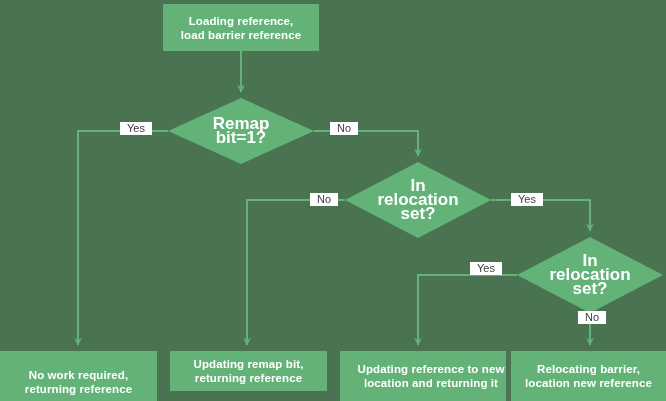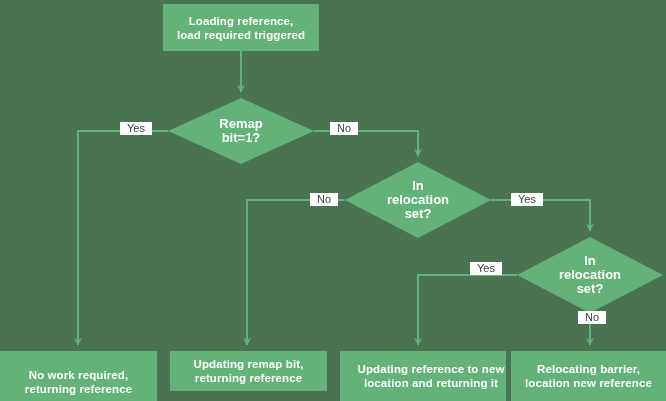--- a/index.html
+++ b/index.html
@@ -53,21 +53,21 @@
     position: absolute;
     left: 0;
     top: 0;
     width: 100%;
     height: 100%;
     display: flex;
     align-items: center;
     justify-content: center;
     text-align: center;
     color: #ffffff;
-    font-size: 13px;
+    font-size: 17px;
     font-weight: bold;
     line-height: 14px;
     pointer-events: none;
   }
   .edge-label {
     position: absolute;
     background: #ffffff;
     color: #3c3c3c;
     font-size: 11px;
     font-weight: normal;
@@ -100,21 +100,21 @@
 
       <path d="M517,275 L418,275 L418,345" marker-end="url(#arrowhead)"></path>
 
       <path d="M590,313 L590,345" marker-end="url(#arrowhead)"></path>
     </g>
   </svg>
 
   <div class="node proc" style="left:163px; top:4px; width:156px; height:47px;">
     <div>
       <div>Loading reference,</div>
-      <div>load required triggered</div>
+      <div>load barrier reference</div>
     </div>
   </div>
 
   <div class="diamond-wrap" style="left:168px; top:98px; width:146px; height:66px;">
     <svg width="146" height="66" viewBox="0 0 146 66">
       <polygon points="73,0 146,33 73,66 0,33" fill="#63b378"></polygon>
     </svg>
     <div class="diamond-label">
       <div>
         <div>Remap</div>

